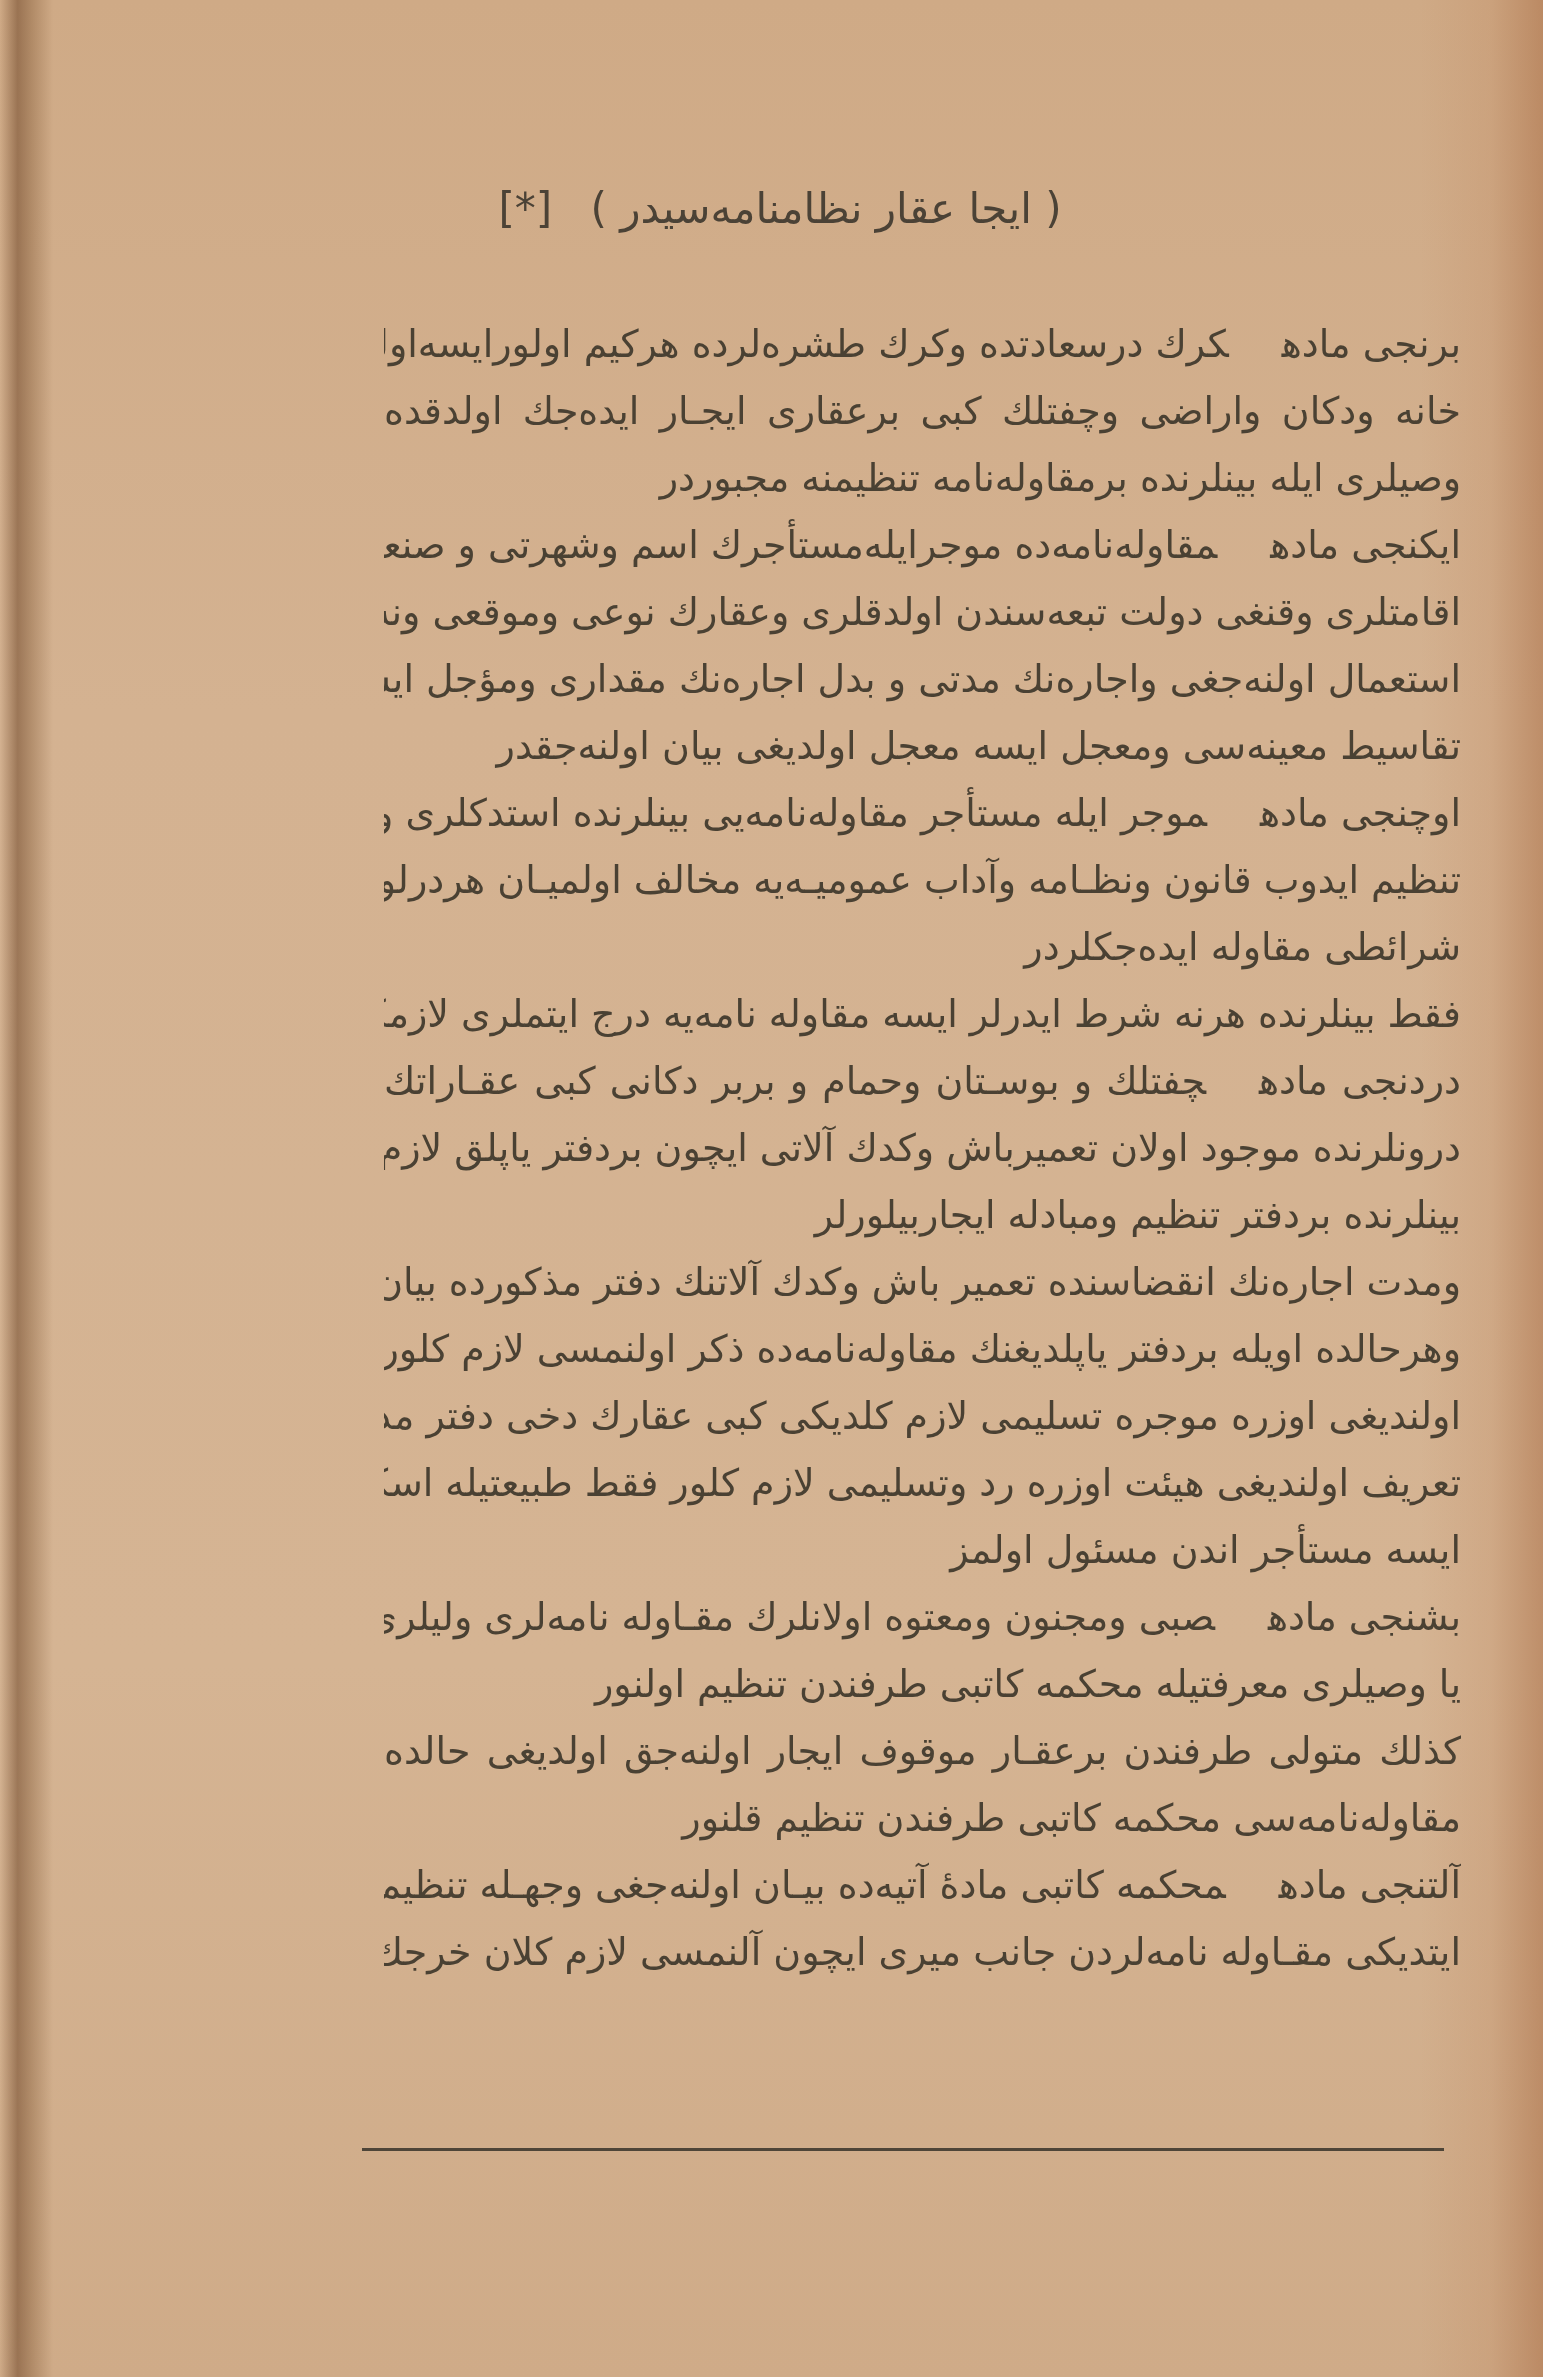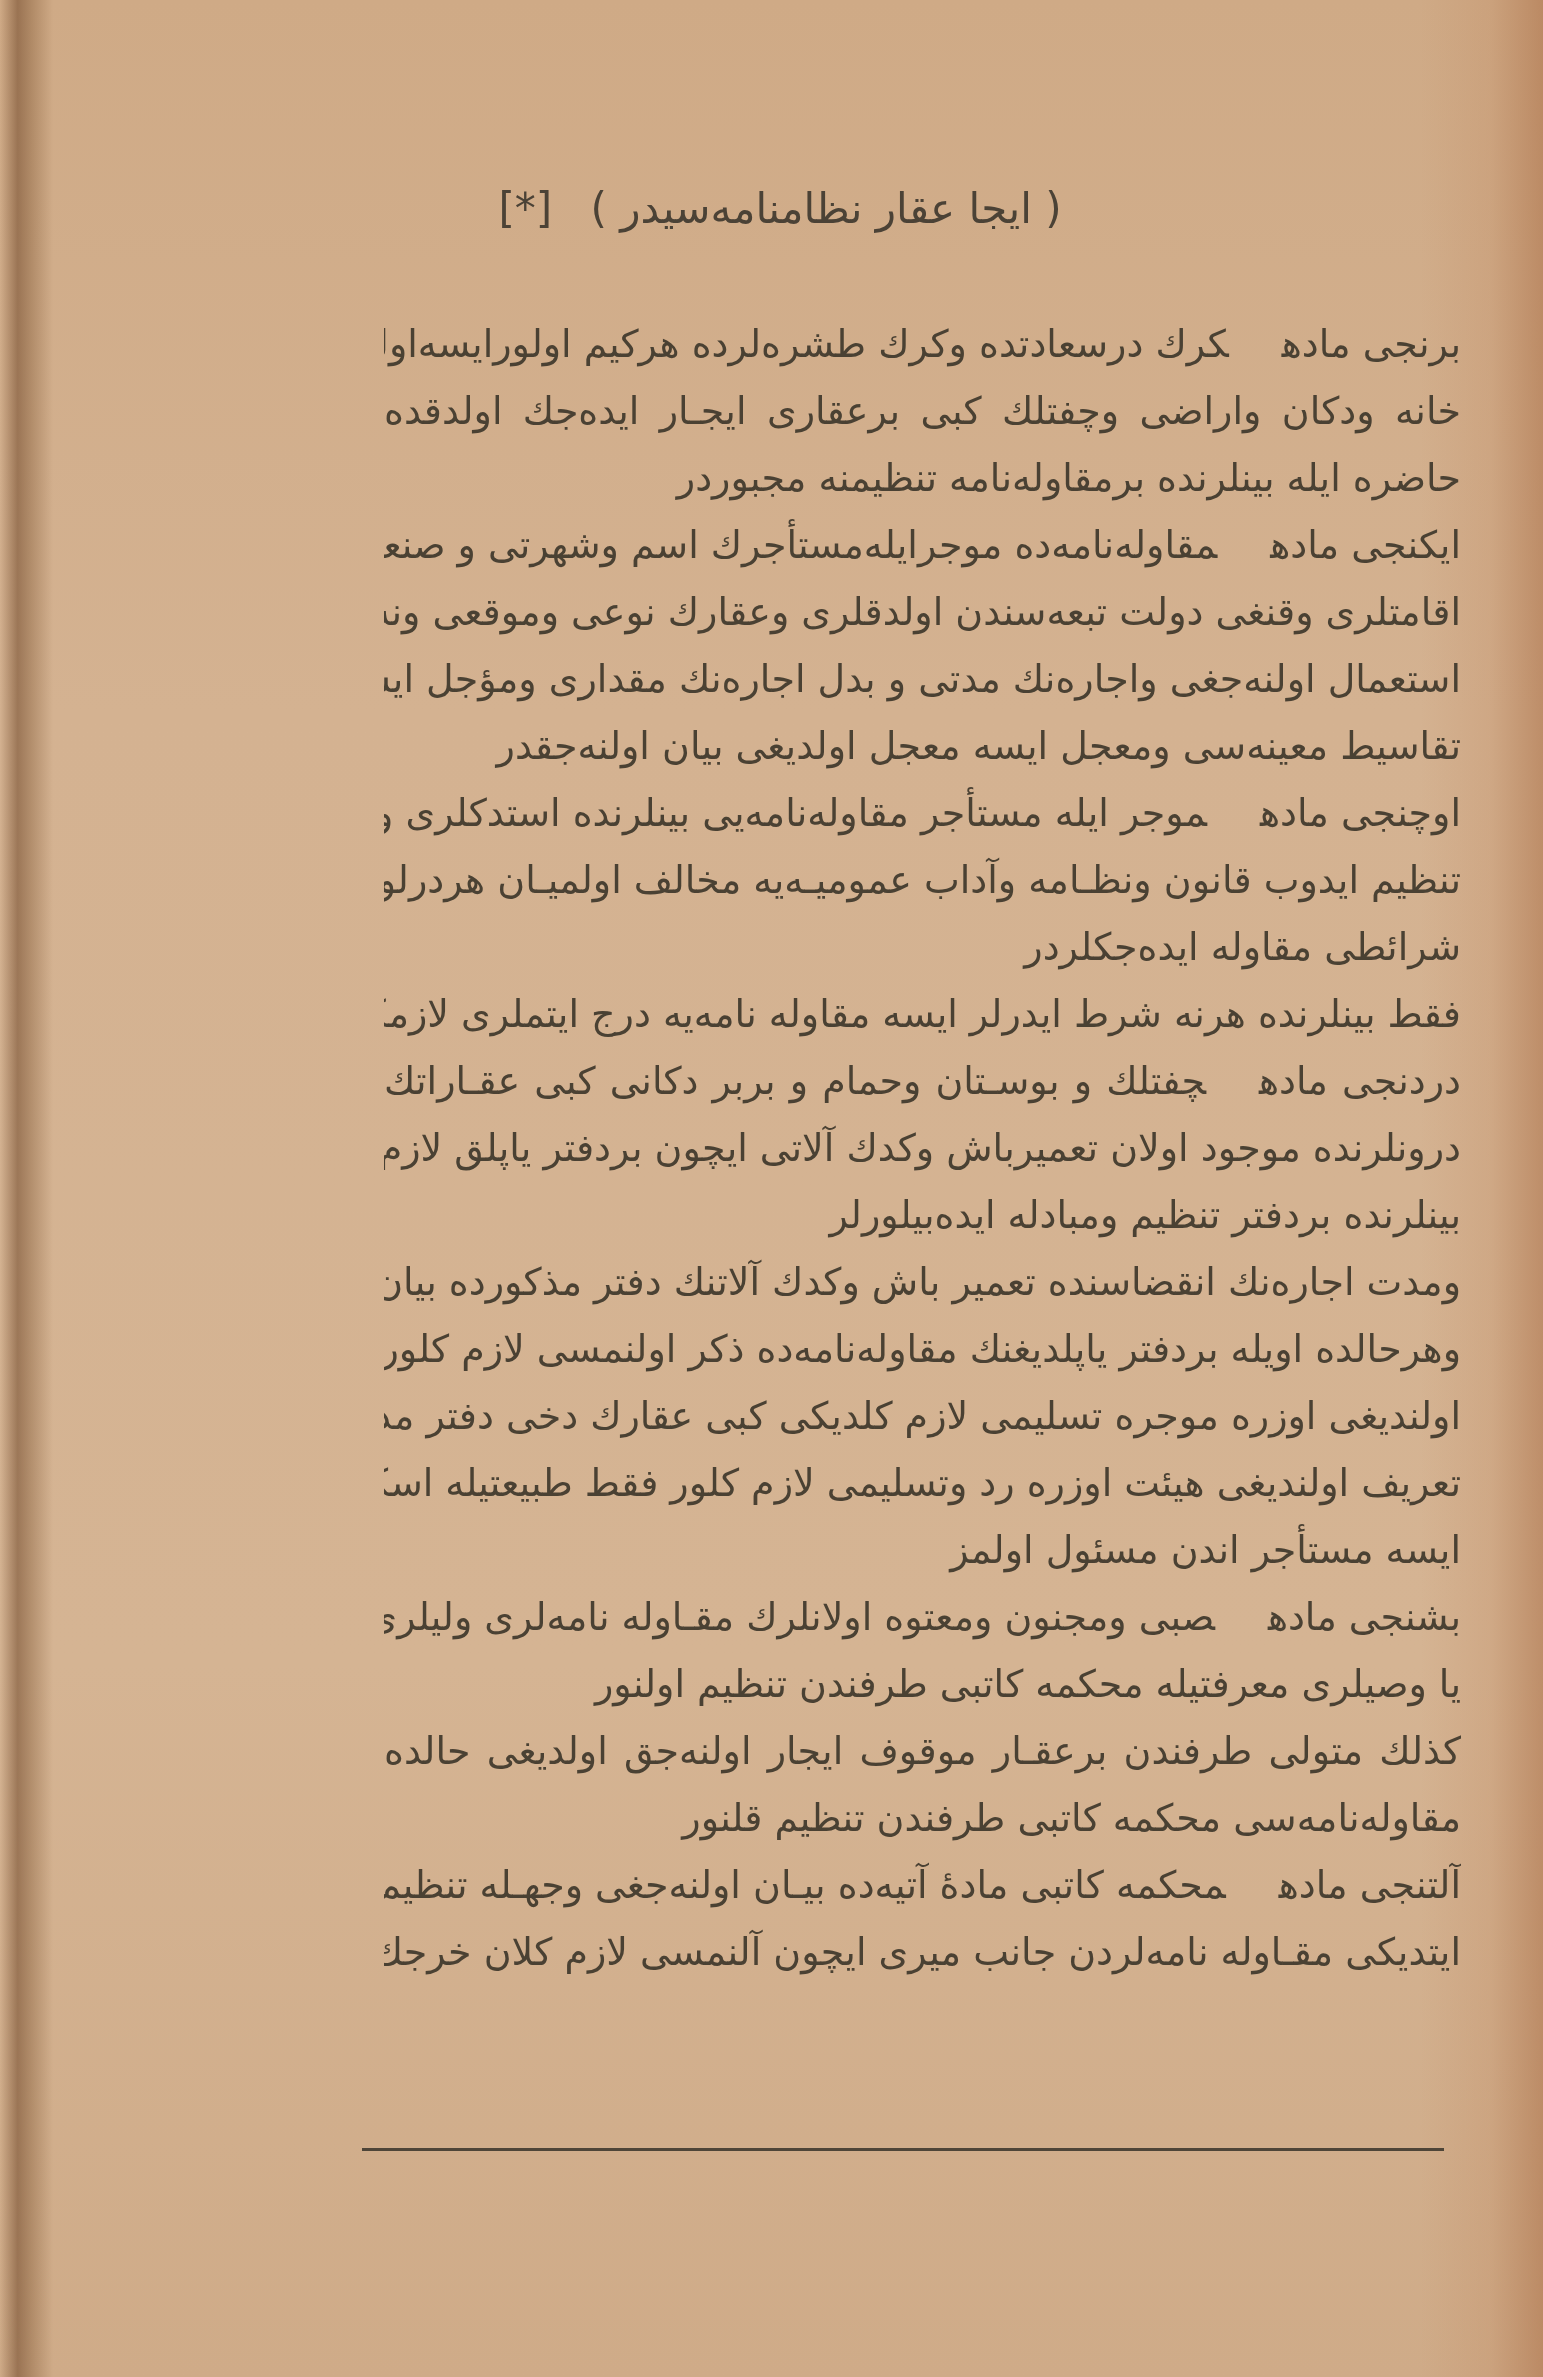--- a/index.html
+++ b/index.html
@@ -59,35 +59,35 @@
 
   <div class="title">
     <span>( ایجا عقار نظامنامه‌سیدر )</span>
     <span class="ref">[*]</span>
   </div>
 
   <div class="body-text">
 
     <div class="line"><span class="article-label">برنجی ماده</span><span>کرك درسعادتده وکرك طشره‌لرده هرکیم اولورایسه‌اولسون</span></div>
     <div class="line">خانه ودکان واراضی وچفتلك کبی برعقاری ایجـار ایده‌جك اولدقده</div>
-    <div class="line short">حاضره ایله بینلرنده برمقاوله‌نامه تنظیمنه مجبوردر</div>
+    <div class="line short">وصیلری ایله بینلرنده برمقاوله‌نامه تنظیمنه مجبوردر</div>
 
     <div class="line"><span class="article-label">ایکنجی ماده</span><span>مقاوله‌نامه‌ده موجرایله‌مستأجرك اسم وشهرتی و صنعت ومحل</span></div>
     <div class="line">اقامتلری وقنغی دولت تبعه‌سندن اولدقلری وعقارك نوعی وموقعی ونه‌ایچون</div>
     <div class="line">استعمال اولنه‌جغی واجاره‌نك مدتی و بدل اجاره‌نك مقداری ومؤجل ایسه</div>
     <div class="line short">تقاسیط معینه‌سی ومعجل ایسه معجل اولدیغی بیان اولنه‌جقدر</div>
 
     <div class="line"><span class="article-label">اوچنجی ماده</span><span>موجر ایله مستأجر مقاوله‌نامه‌یی بینلرنده استدکلری وجهله</span></div>
     <div class="line">تنظیم ایدوب قانون ونظـامه وآداب عمومیـه‌یه مخالف اولمیـان هردرلو</div>
     <div class="line short">شرائطی مقاوله ایده‌جکلردر</div>
     <div class="line short">فقط بینلرنده هرنه شرط ایدرلر ایسه مقاوله نامه‌یه درج ایتملری لازمکلور</div>
 
     <div class="line"><span class="article-label">دردنجی ماده</span><span>چفتلك و بوسـتان وحمام و بربر دکانی کبی عقـاراتك</span></div>
     <div class="line">درونلرنده موجود اولان تعمیرباش وکدك آلاتی ایچون بردفتر یاپلق لازم</div>
-    <div class="line short">بینلرنده بردفتر تنظیم ومبادله ایده‌بیلورلر</div>
+    <div class="line short">بینلرنده بردفتر تنظیم ومبادله ایجار‌بیلورلر</div>
     <div class="line">ومدت اجاره‌نك انقضاسنده تعمیر باش وکدك آلاتنك دفتر مذکورده بیان</div>
     <div class="line">وهرحالده اویله بردفتر یاپلدیغنك مقاوله‌نامه‌ده ذکر اولنمسی لازم کلور</div>
     <div class="line">اولندیغی اوزره موجره تسلیمی لازم کلدیکی کبی عقارك دخی دفتر مذکورده</div>
     <div class="line">تعریف اولندیغی هیئت اوزره رد وتسلیمی لازم کلور  فقط طبیعتیله اسکیمش</div>
     <div class="line short">ایسه مستأجر اندن مسئول اولمز</div>
 
     <div class="line"><span class="article-label">بشنجی ماده</span><span>صبی ومجنون ومعتوه اولانلرك مقـاوله نامه‌لری ولیلری</span></div>
     <div class="line short">یا وصیلری معرفتیله محکمه کاتبی طرفندن تنظیم اولنور</div>
     <div class="line">کذلك متولی طرفندن برعقـار موقوف ایجار اولنه‌جق اولدیغی حالده</div>
     <div class="line short">مقاوله‌نامه‌سی محکمه کاتبی طرفندن تنظیم قلنور</div>

